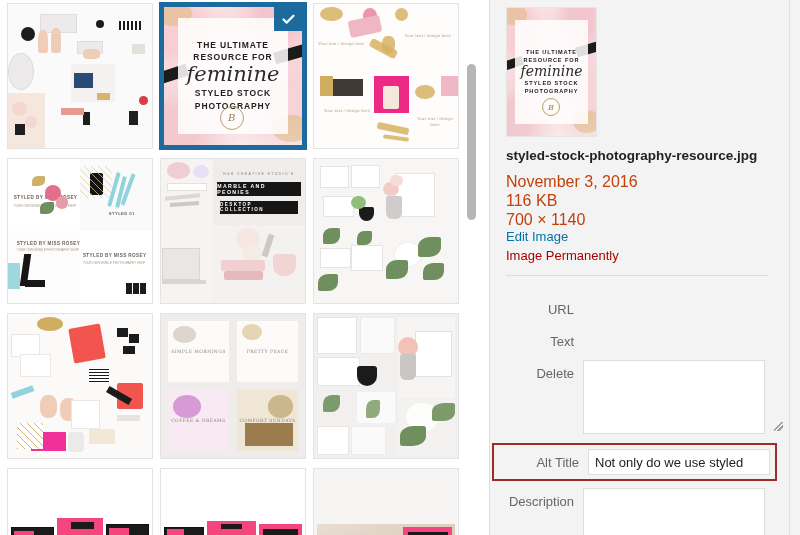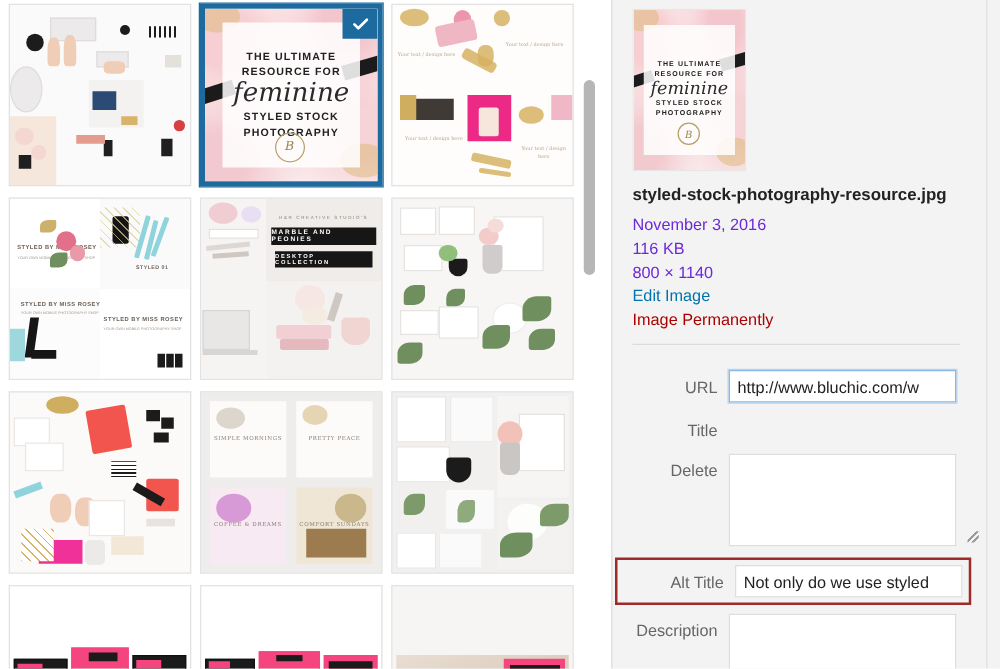--- a/index.html
+++ b/index.html
@@ -203,21 +203,21 @@
     width:91px; height:130px;
     background:#fff;
     border:1px solid #e6e6e6;
     overflow:hidden;
   }
 
   .filename {
     position:absolute; left:17px; top:148px; width:270px;
     font-size:13.5px; font-weight:700; color:#222; line-height:1.25;
   }
-  .meta { position:absolute; left:17px; font-size:13px; color:#6d28d9; line-height:1.3; }
+  .meta { position:absolute; left:17px; font-size:16px; color:#c2410c; line-height:1.3; }
   .meta.m1 { top:172px; }
   .meta.m2 { top:191px; }
   .meta.m3 { top:210px; }
   .link-edit {
     position:absolute; left:17px; top:229px;
     font-size:13px; color:#0073aa; text-decoration:none; cursor:pointer;
   }
   .link-delete {
     position:absolute; left:17px; top:248px;
     font-size:13px; color:#a00; text-decoration:none; cursor:pointer;
@@ -590,37 +590,34 @@
             <div class="l3" style="font-size:5.6px;">STYLED STOCK</div>
             <div class="l4" style="font-size:5.6px;margin-top:1px;">PHOTOGRAPHY</div>
             <div class="seal" style="left:37%;bottom:8px;width:18px;height:18px;font-size:8px;position:absolute;">B</div>
           </div>
         </div>
       </div>
 
       <div class="filename">styled-stock-photography-resource.jpg</div>
       <div class="meta m1">November 3, 2016</div>
       <div class="meta m2">116 KB</div>
-      <div class="meta m3">800 × 1140</div>
+      <div class="meta m3">700 × 1140</div>
       <a class="link-edit">Edit Image</a>
       <a class="link-delete">Image Permanently</a>
 
       <div class="hr"></div>
 
       <div class="form">
 
         <div class="row">
           <div class="lab">URL</div>
-          <div class="fld">
-            <input class="inp focused" type="text" value="http://www.bluchic.com/w" style="">
-          </div>
         </div>
 
         <div class="row">
-          <div class="lab">Title</div>
+          <div class="lab">Text</div>
         </div>
 
         <div class="row">
           <div class="lab">Delete</div>
           <div class="fld">
             <textarea class="ta caption" style=""></textarea>
             <div class="resize-grip"></div>
           </div>
         </div>
 

